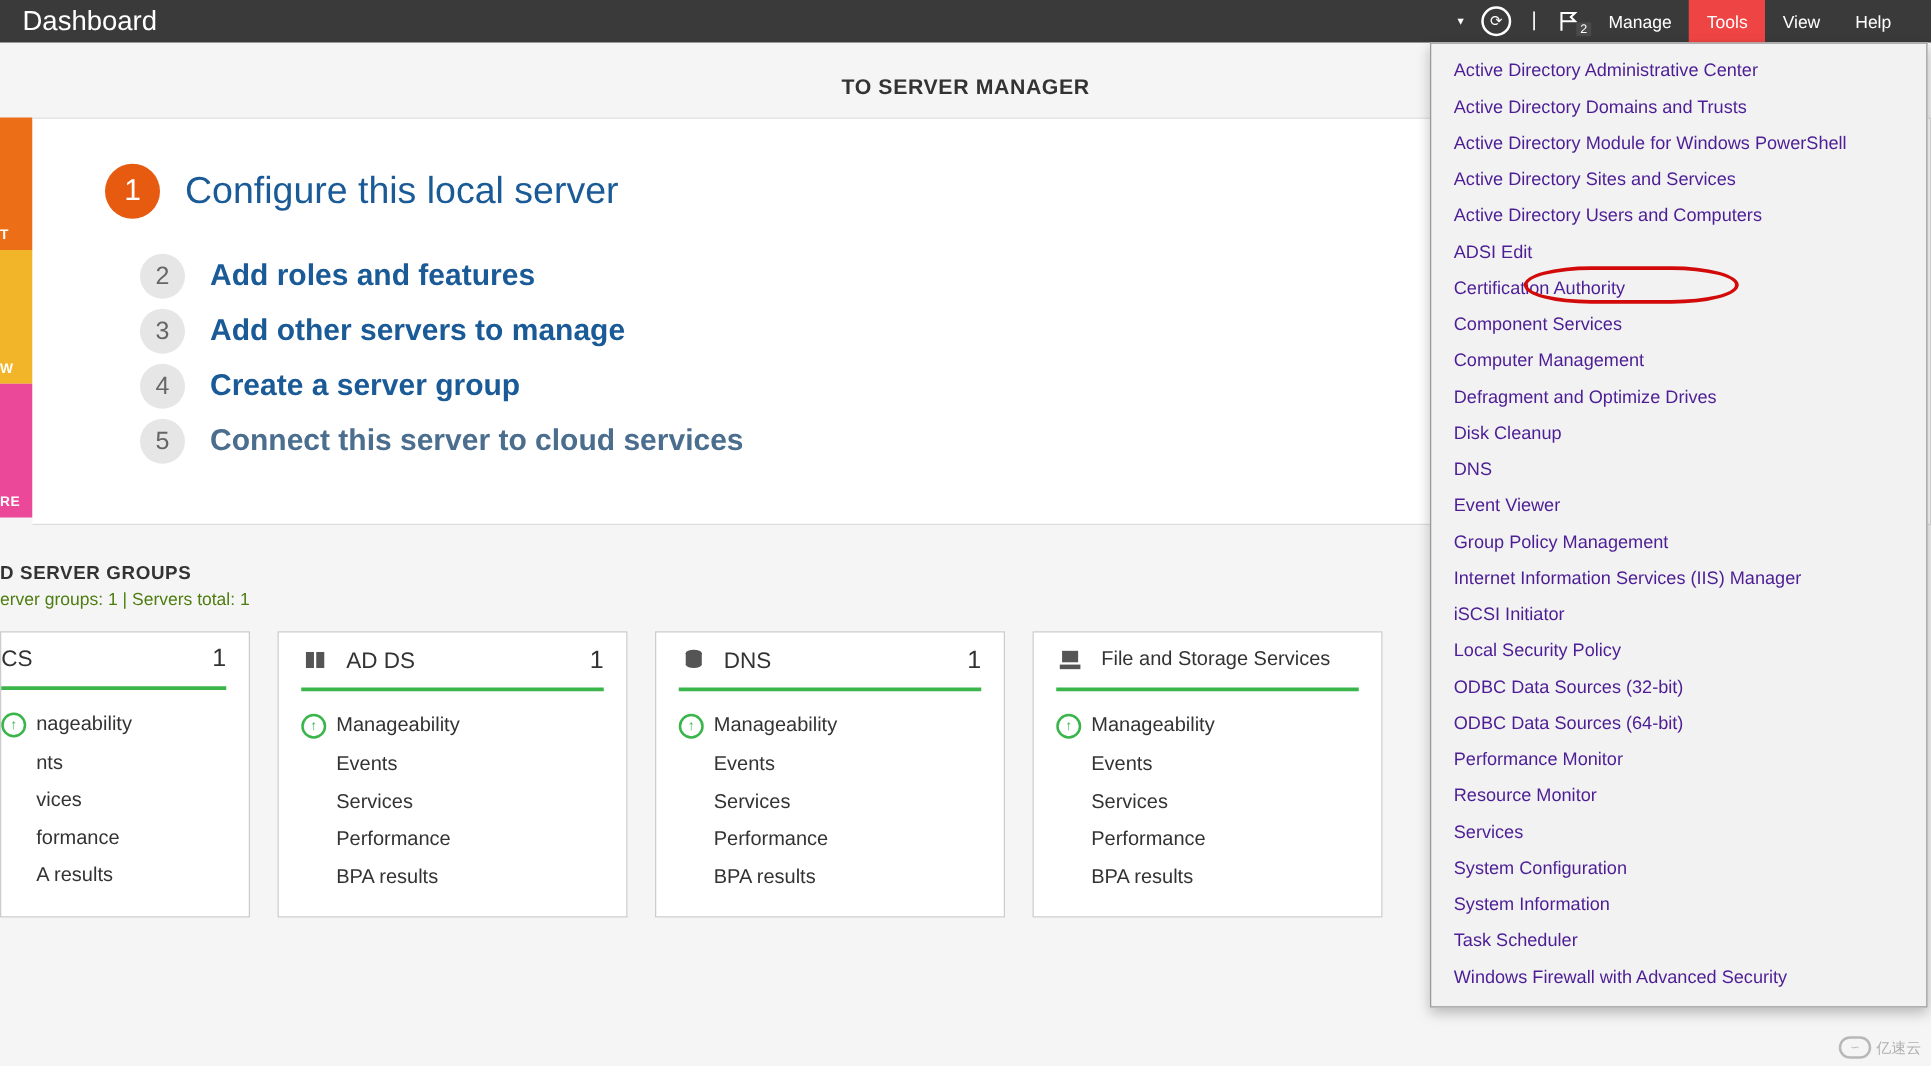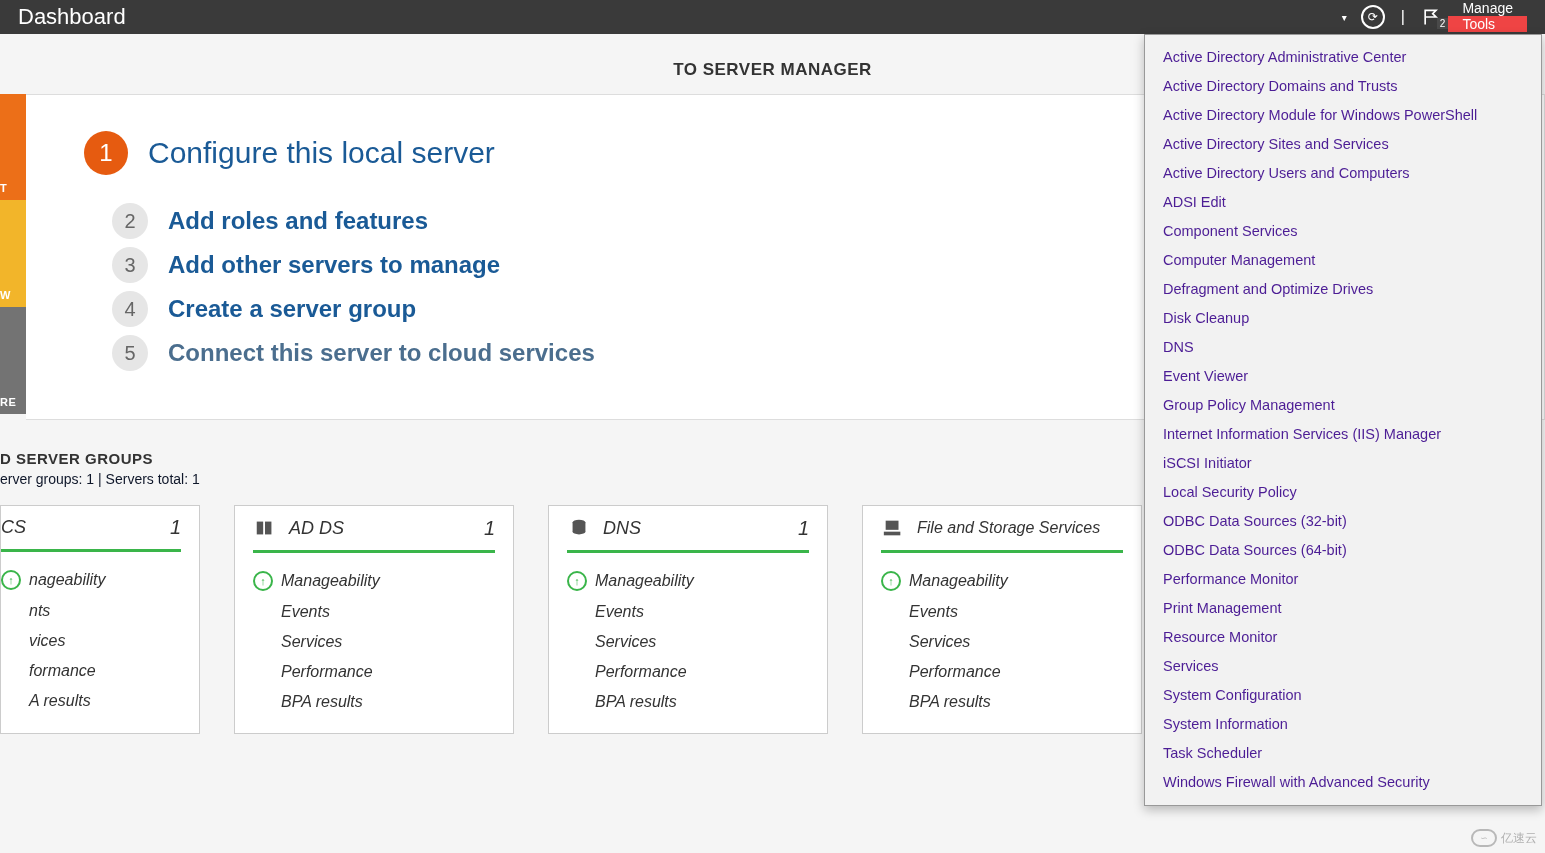--- a/index.html
+++ b/index.html
@@ -9,48 +9,48 @@
     .topbar { height: 34px; background: #3a3a3a; display: flex; align-items: center; color: #fff; padding: 0 18px; }
     .topbar-title { font-size: 22px; font-weight: 300; color: #fff; }
     .topbar-spacer { flex: 1; }
     .topbar-icons { display: flex; align-items: center; gap: 10px; }
     .topbar-chevron { font-size: 10px; color: #fff; padding: 0 4px; }
     .topbar-refresh { display:inline-flex; width:24px; height:24px; border:2px solid #fff; border-radius:50%; align-items:center; justify-content:center; font-size:12px;}
     .topbar-divider { color:#fff; padding:0 6px;}
     .topbar-flag { display:inline-flex; align-items:center; }
     .topbar-flag svg { width:20px; height:20px; }
     .topbar-flag-badge { background:#4a4a4a; color:#fff; font-size:10px; padding:0 3px; margin-left:-4px; margin-top:12px;}
-    .menubar { display: flex; align-items: stretch; height: 34px; flex-direction: column; }
+    .menubar { display: flex; align-items: stretch; height: 34px; }
     .menu-item { display: flex; align-items: center; padding: 0 14px; font-size: 14px; color: #fff; cursor: pointer; }
     .menu-item.highlighted { background: #ef4444; }
 
     
     .content { padding: 0; }
     .welcome-title { font-size: 17px; font-weight: 600; color: #333; letter-spacing: 0.5px; padding: 26px 0 14px 0; text-align:center;}
     .welcome-area { display: flex; align-items: flex-start; }
     .orange-tabs { display: flex; flex-direction: column; width: 26px; }
     .orange-tab { color: #fff; font-size: 11px; font-weight: 600; letter-spacing: 0.5px; display:flex; align-items:flex-end; justify-content:flex-start; padding:0 0 6px 0;}
     .ot1 { background:#ec6f18; height:106px; }
     .ot2 { background:#f2b52a; height:107px; }
-    .ot3 { background:#737373; height:107px; }
+    .ot3 { background:#ec4899; height:107px; }
     .welcome-panel { background:#fff; flex:1; padding: 28px 0 40px 58px; border:1px solid #ddd; border-left:none;}
     .step-row { display:flex; align-items:center; margin: 8px 0; }
     .step-badge { width:36px; height:36px; border-radius:50%; display:flex; align-items:center; justify-content:center; font-size:20px; background:#e6e6e6; color:#666; margin-right:20px;}
     .step-badge.primary { background:#e65b10; color:#fff; width:44px; height:44px; font-size:24px;}
     .step-text { font-size:24px; color:#1a5a96; font-weight:700;}
     .step-text.primary { font-size:30px; color:#1a5a96; font-weight:300;}
     .step-text.muted { color:#4b6e8e; }
     .step1 { margin-bottom: 28px; }
     .step-sub { margin-left: 28px; }
 
     
     .groups-header { padding: 30px 0 2px 0; }
     .groups-title { font-size:15px; font-weight:600; color:#333; letter-spacing:0.5px;}
-    .groups-sub { font-size:14px; color:#0f172a; padding-top:4px;}
-    .tiles { display:flex; gap:34px; padding-top:16px;font-style:italic; }
+    .groups-sub { font-size:14px; color:#4d7c0f; padding-top:4px;}
+    .tiles { display:flex; gap:22px; padding-top:16px; }
     .tile { width:280px; background:#fff; border:1px solid #ccc; padding:10px 18px 16px 18px;}
     .tile.first { width:200px; padding-left:0;}
     .tile-head { display:flex; align-items:center; padding-bottom:10px;}
     .tile-icon { width:24px; height:24px; margin-right:12px; display:flex; align-items:center; justify-content:center; color:#555;}
     .tile-title { font-size:18px; color:#333; flex:1;}
     .tile-title.two-line { font-size:16px; line-height:1.2;}
     .tile-count { font-size:20px; color:#333;}
     .tile-bar { height:3px; background:#3ab54a; margin-bottom:12px;}
     .tile-items { }
     .tile-item { display:flex; align-items:center; padding:6px 0; font-size:16px; color:#333;}
@@ -284,34 +284,34 @@
     </div>
 </div>
 
 <div class="tools-menu" id="tools-menu">
     <div class="tools-item">Active Directory Administrative Center</div>
     <div class="tools-item">Active Directory Domains and Trusts</div>
     <div class="tools-item">Active Directory Module for Windows PowerShell</div>
     <div class="tools-item">Active Directory Sites and Services</div>
     <div class="tools-item">Active Directory Users and Computers</div>
     <div class="tools-item">ADSI Edit</div>
+    <div class="tools-item circled" style="position: relative;">Certification Authority<div class="red-circle"></div></div>
     <div class="tools-item">Component Services</div>
     <div class="tools-item">Computer Management</div>
     <div class="tools-item">Defragment and Optimize Drives</div>
     <div class="tools-item">Disk Cleanup</div>
     <div class="tools-item">DNS</div>
     <div class="tools-item">Event Viewer</div>
     <div class="tools-item">Group Policy Management</div>
     <div class="tools-item">Internet Information Services (IIS) Manager</div>
     <div class="tools-item">iSCSI Initiator</div>
     <div class="tools-item">Local Security Policy</div>
     <div class="tools-item">ODBC Data Sources (32-bit)</div>
     <div class="tools-item">ODBC Data Sources (64-bit)</div>
     <div class="tools-item">Performance Monitor</div>
-    <div class="tools-item">Print Management</div>
     <div class="tools-item">Resource Monitor</div>
     <div class="tools-item">Services</div>
     <div class="tools-item">System Configuration</div>
     <div class="tools-item">System Information</div>
     <div class="tools-item">Task Scheduler</div>
     <div class="tools-item">Windows Firewall with Advanced Security</div>
   </div>
 
 <div class="watermark">
   <div class="watermark-circle">∽</div>

